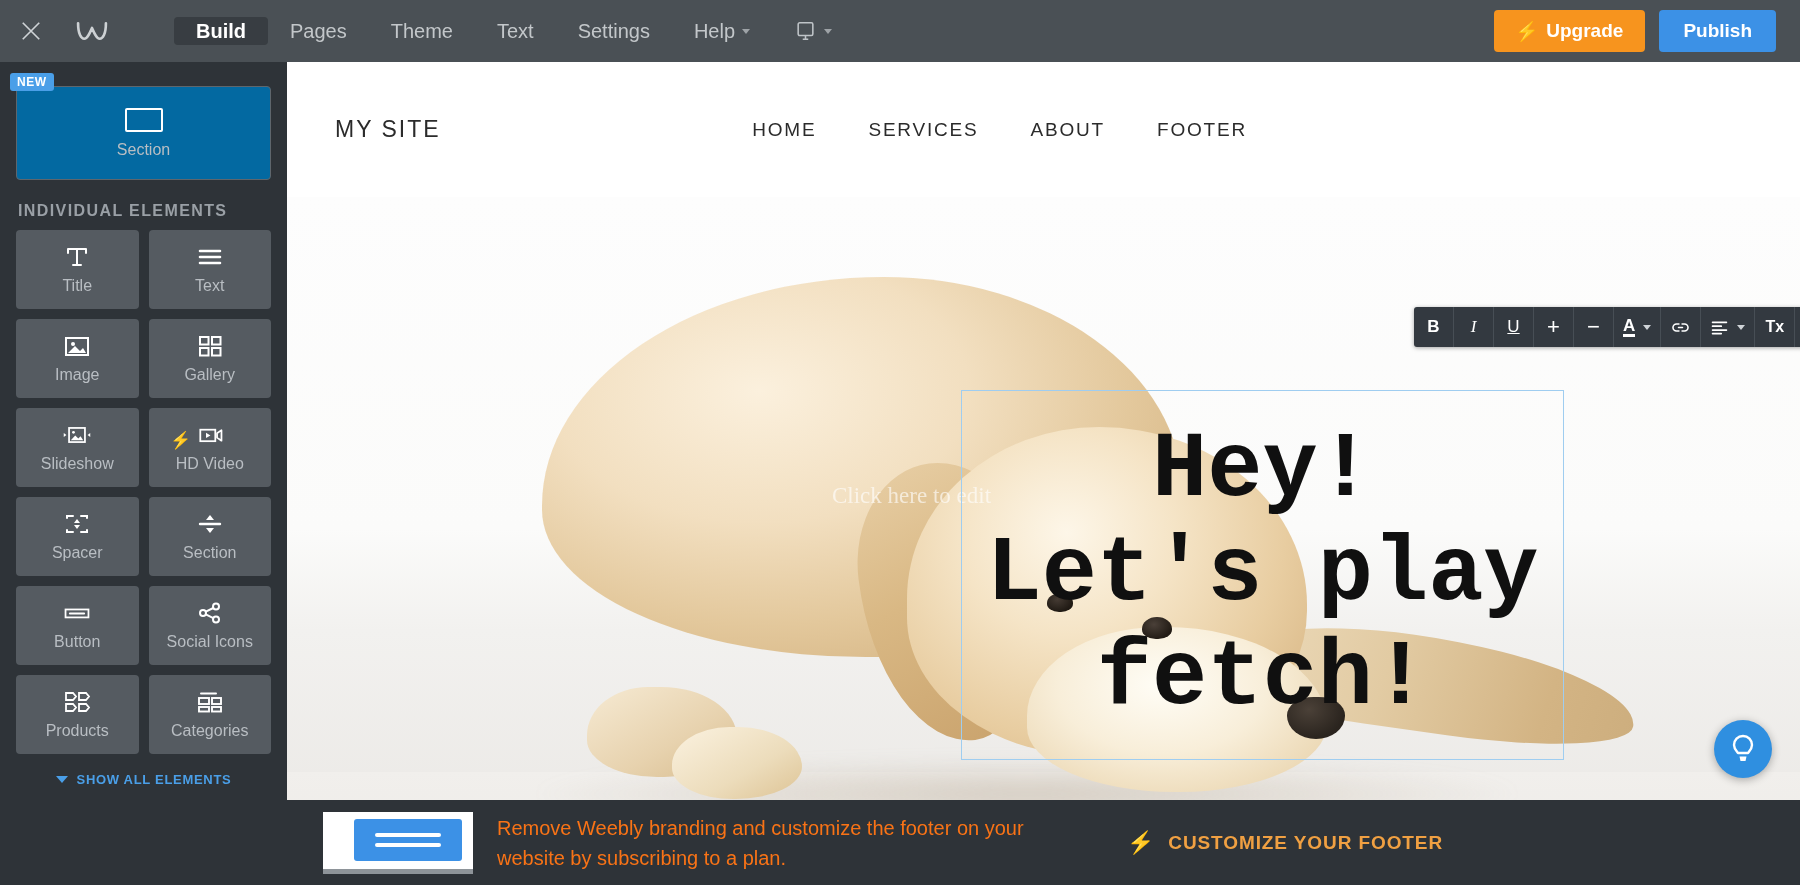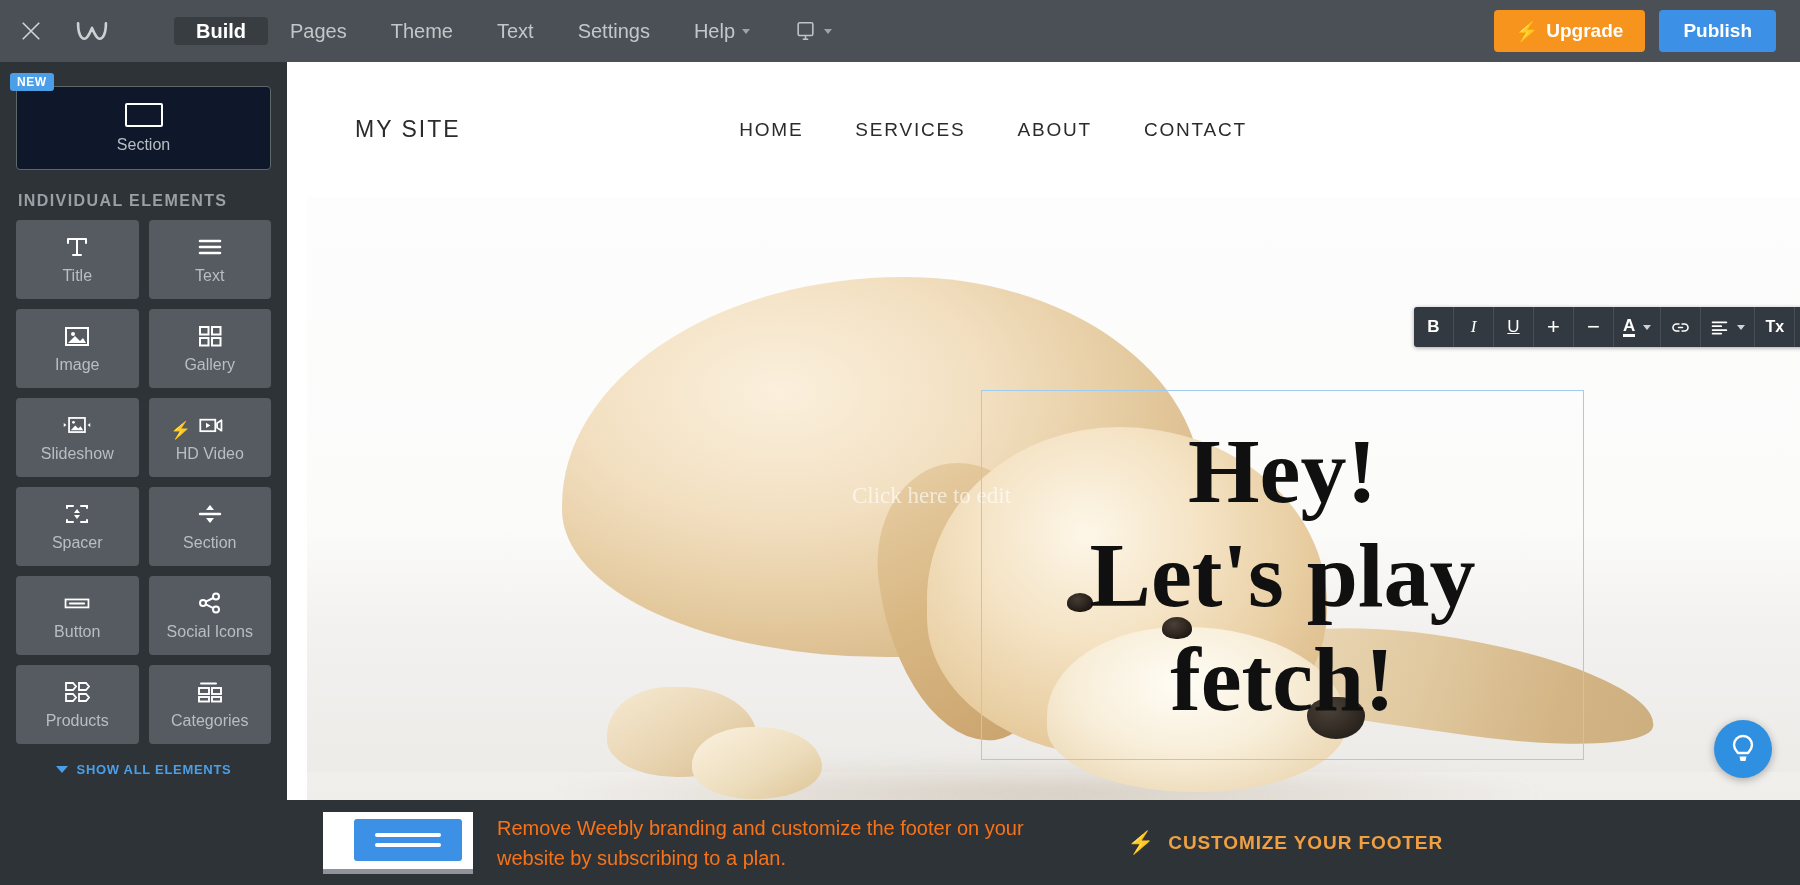--- a/index.html
+++ b/index.html
@@ -73,24 +73,24 @@
 
   
   .sidebar {
     position: absolute; top: 62px; left: 0;
     width: 287px; height: 823px;
     background: #2e3338;
     padding: 14px 16px 0 16px;
   }
   .section-tile {
     position: relative;
-    background: #0f172a;
+    background: #0369a1;
     border: 1px solid #5f666c;
     border-radius: 4px;
-    height: 84px;
+    height: 94px;
     display: flex; flex-direction: column;
     align-items: center; justify-content: center;
     gap: 9px; cursor: pointer;
     margin-top: 10px;
   }
   .new-badge {
     position: absolute; top: -14px; left: -7px;
     background: #4a9fe8; color: #ffffff;
     font-size: 12px; font-weight: bold; letter-spacing: .5px;
     padding: 2px 7px; border-radius: 3px;
@@ -137,21 +137,20 @@
   .show-all-label {
     color: #4a9fe8; font-size: 13px; font-weight: bold; letter-spacing: .7px;
   }
 
   
   .canvas {
     position: absolute; top: 62px; left: 287px;
     width: 1513px; height: 738px;
     background: #ffffff;
     overflow: hidden;
-    padding-left: 20px;
   }
   .site-nav {
     height: 135px; background: #ffffff;
     display: flex; align-items: center;
     padding: 0 48px;
   }
   .site-logo {
     color: #2b2b2b; font-size: 23px; letter-spacing: 2px;
     font-family: "Liberation Sans", sans-serif;
   }
@@ -271,21 +270,21 @@
     left: 674px; top: 193px;
     width: 603px; height: 370px;
     border: 1px solid #9fcdf0;
     background: transparent;
     display: flex; flex-direction: column;
     align-items: center; justify-content: center;
     gap: 0;
   }
   .hero-line {
     color: #101010;
-    font-family: Liberation Serif, serif;
+    font-family: Liberation Mono, monospace;
     font-weight: bold;
     text-align: right;
     line-height: 1.0;
     white-space: nowrap;
   }
   .hero-l1 { font-size: 92px; }
   .hero-l2 { font-size: 92px; margin-top: 12px; }
   .hero-l3 { font-size: 92px; margin-top: 12px; }
 
   
@@ -571,21 +570,21 @@
 </div>
 
 <div class="canvas">
 
   <div class="site-nav">
     <div class="site-logo">MY SITE</div>
     <div class="site-links">
       <div class="site-link">HOME</div>
       <div class="site-link">SERVICES</div>
       <div class="site-link">ABOUT</div>
-      <div class="site-link">CONTACT</div>
+      <div class="site-link">FOOTER</div>
     </div>
   </div>
 
   <div class="hero">
 
     <div class="dog-wrap">
       <div class="dog-bg"></div>
       <div class="ground"></div>
       <div class="dog-shadow"></div>
       <div class="dog-body"></div>

